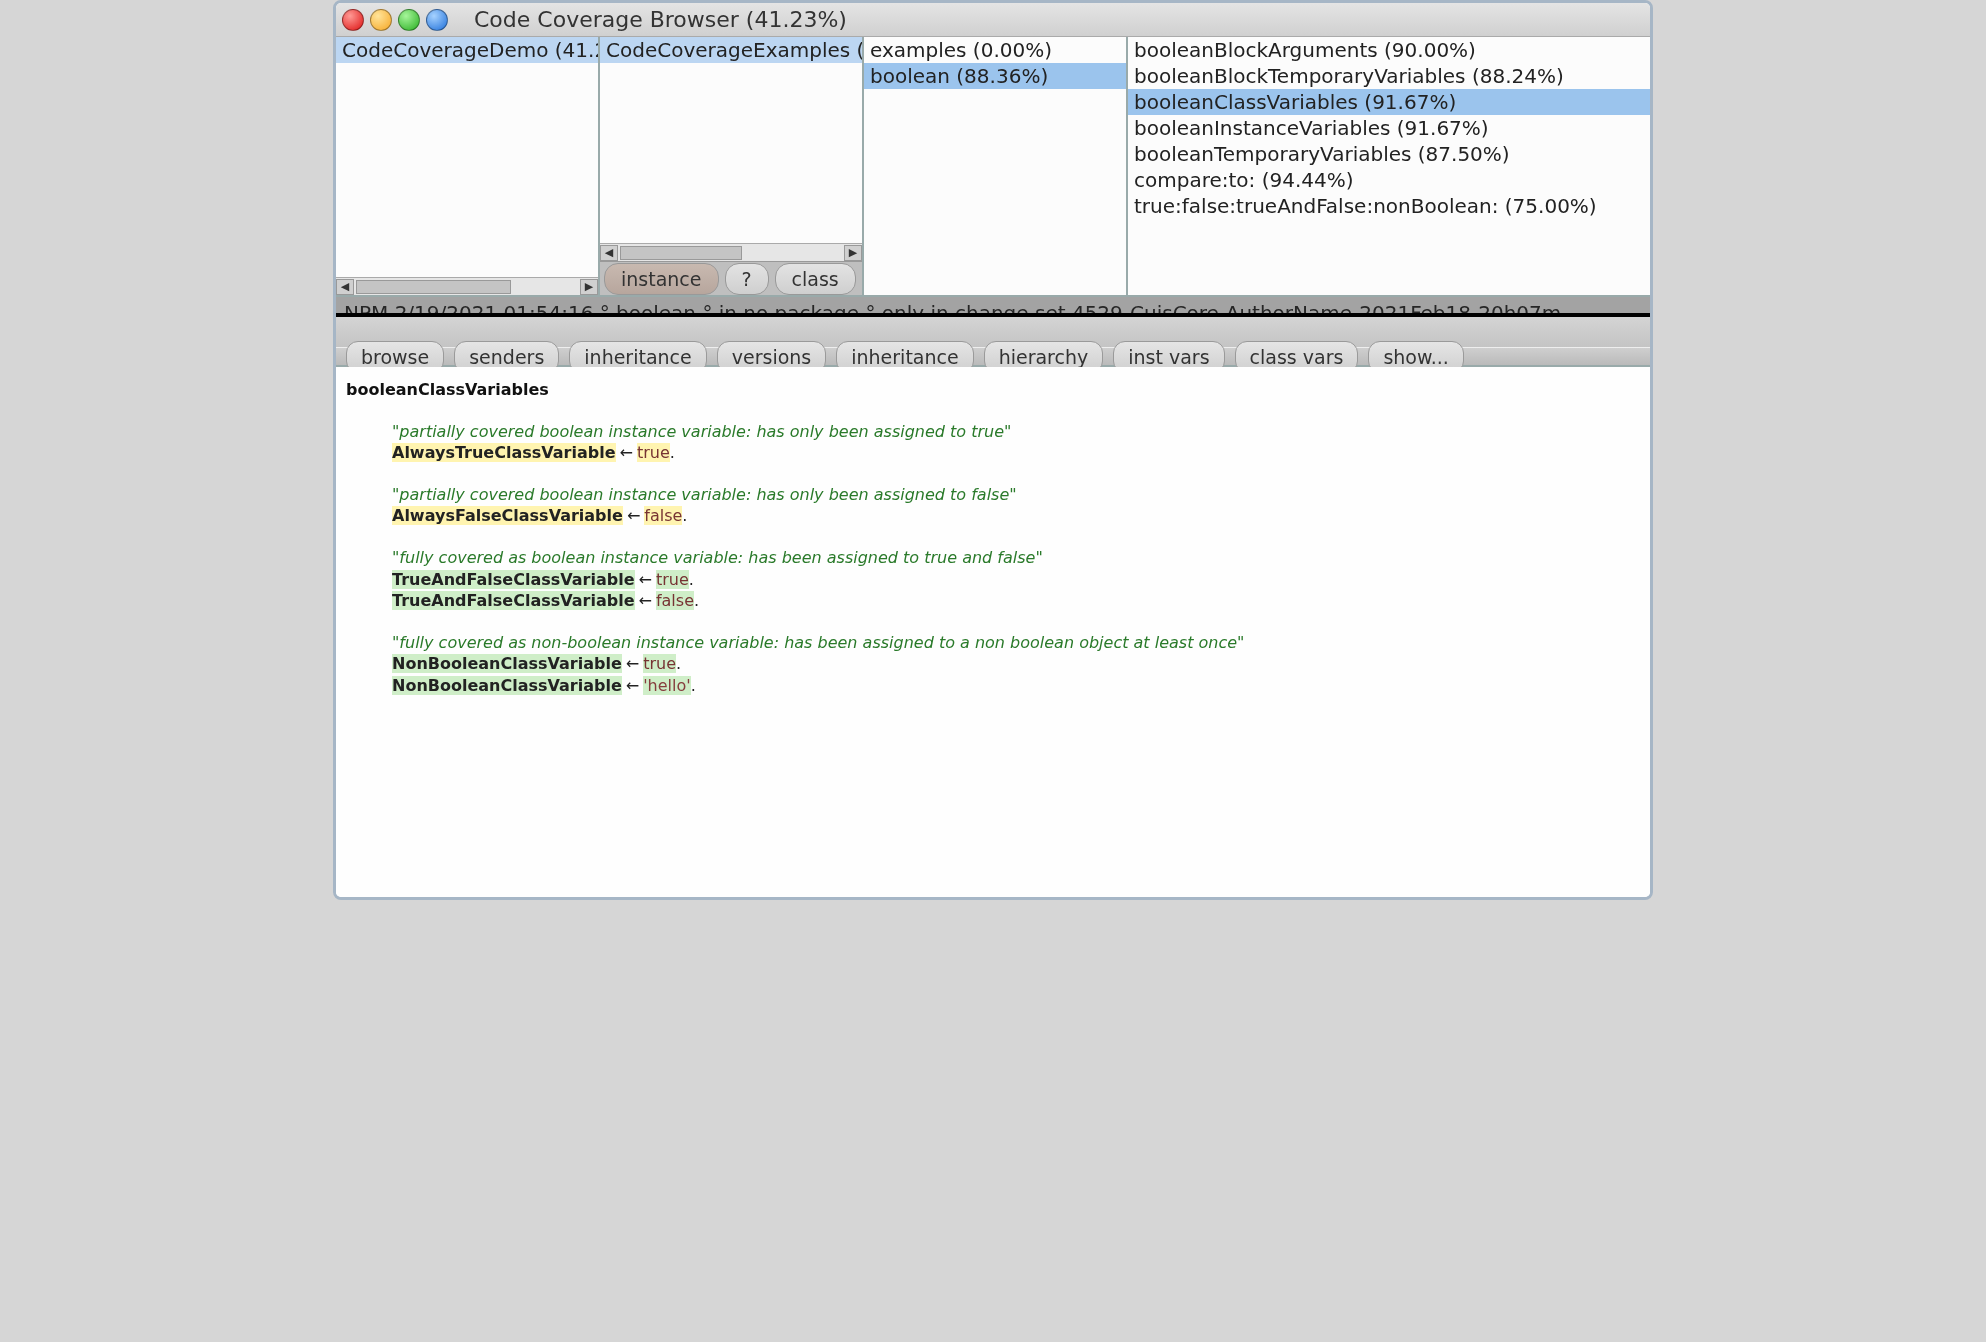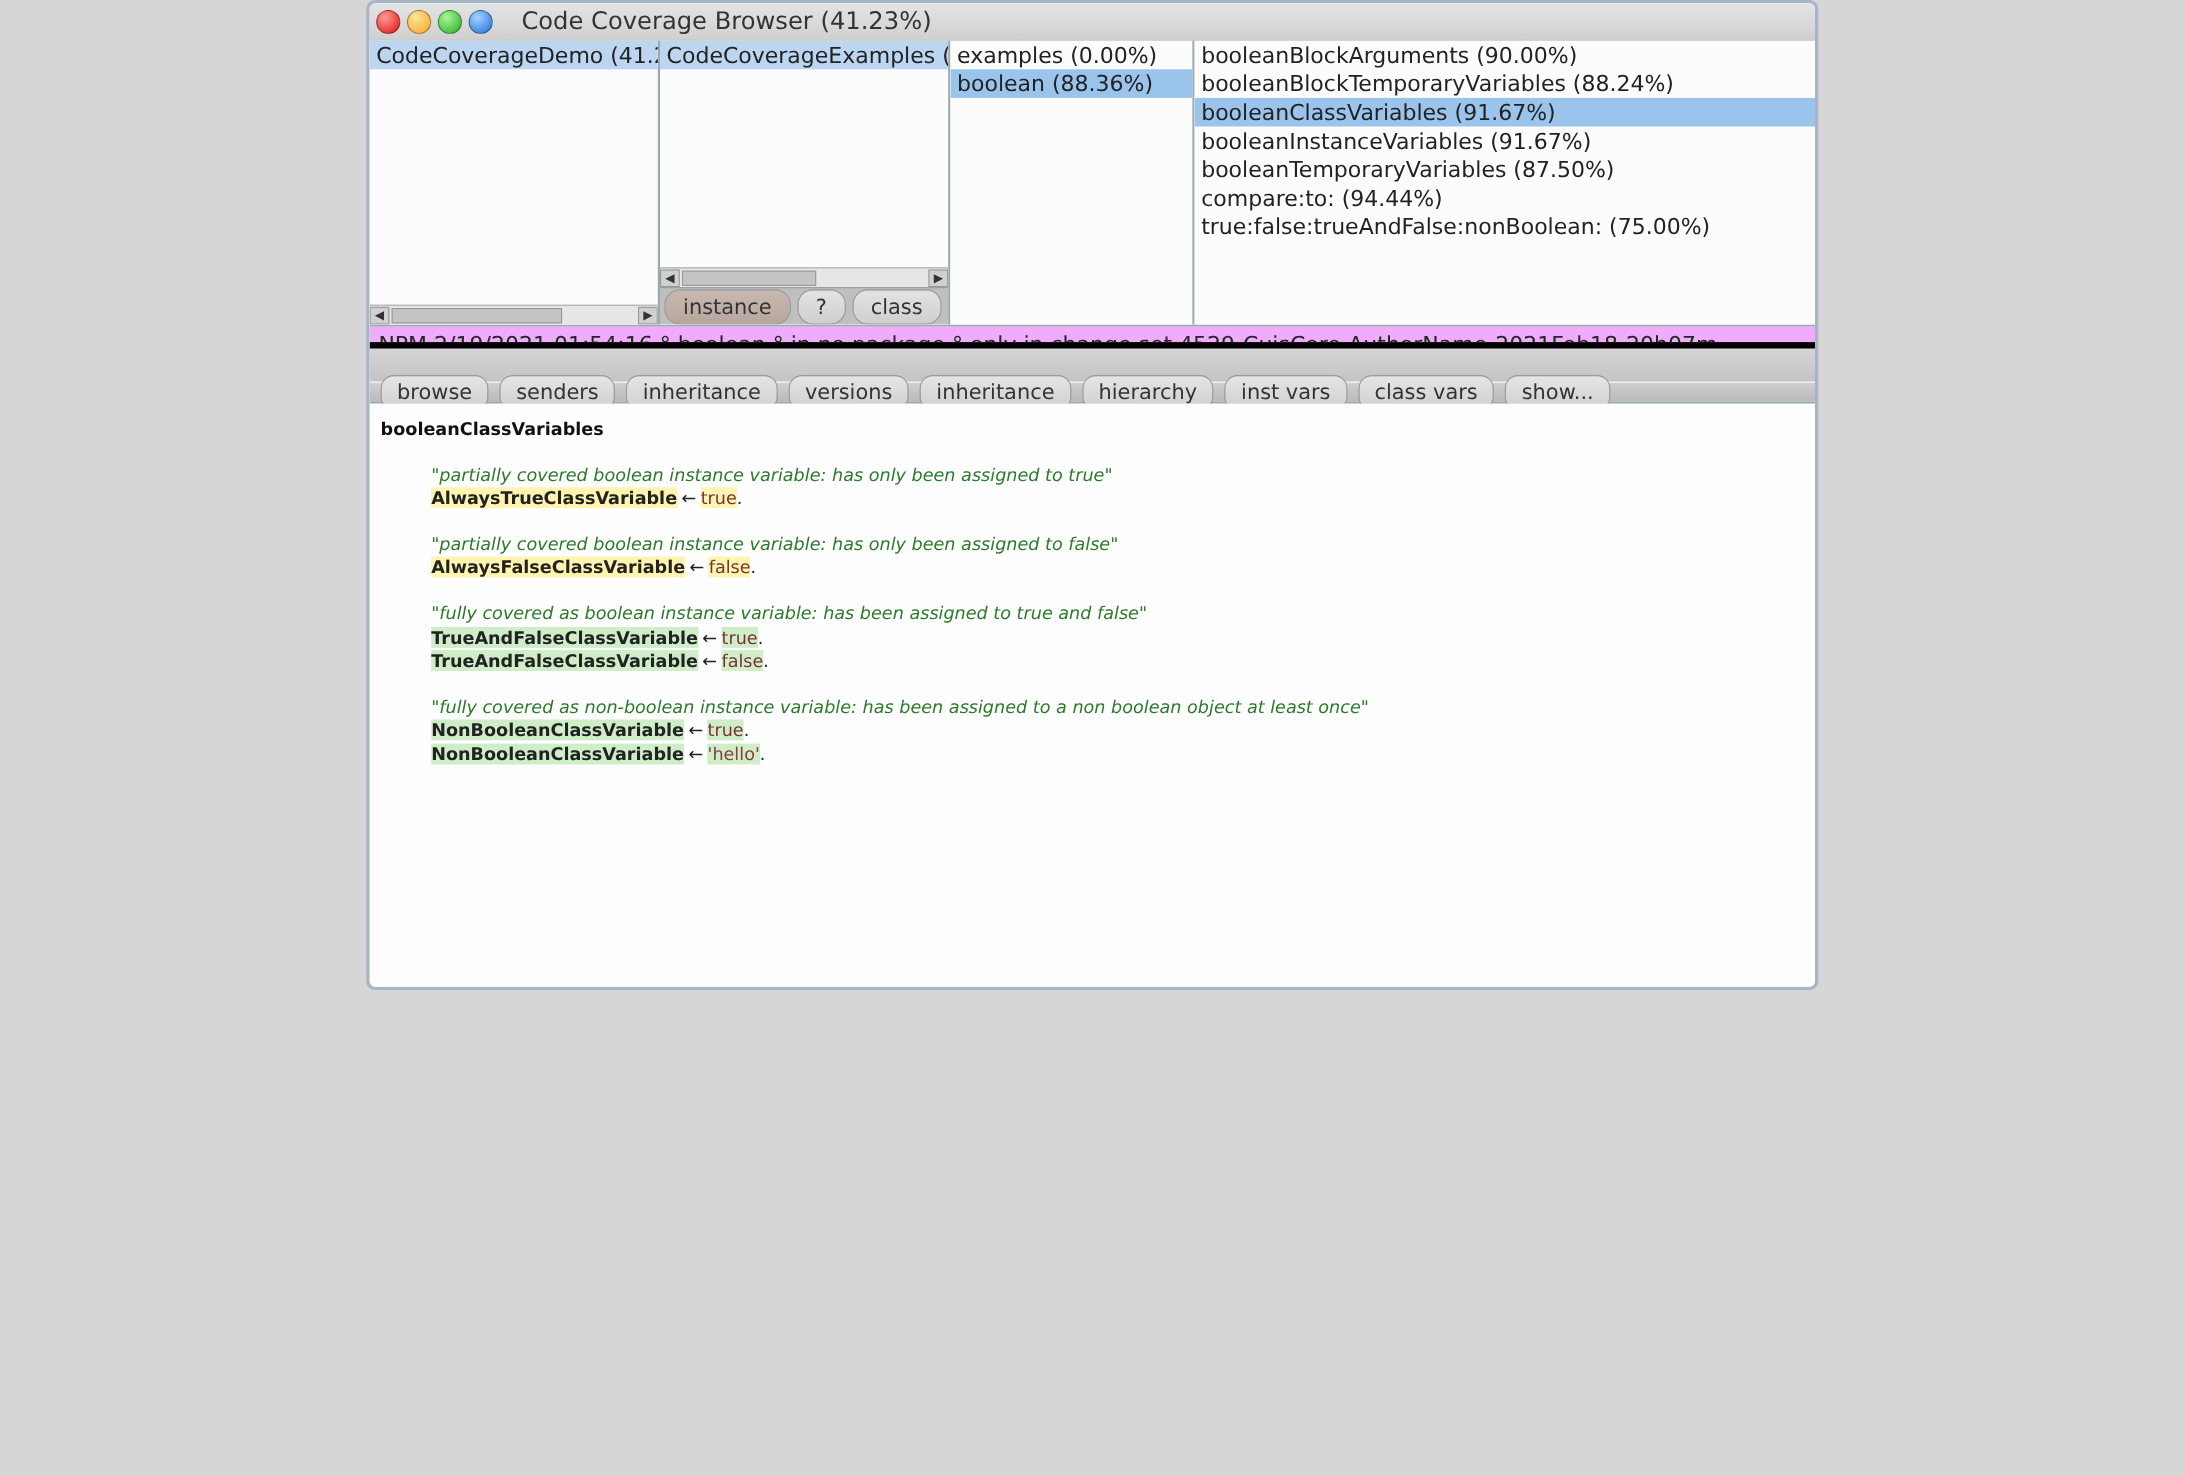--- a/index.html
+++ b/index.html
@@ -73,22 +73,22 @@
   .switch-btn{
     padding:4px 16px; font-size:19px; color:#333;
     background:linear-gradient(#e3e3e3,#cfcfcf);
     border:1px solid #999; border-radius:14px;
     cursor:default;
   }
   .switch-btn.active{ background:linear-gradient(#c8b9b0,#b7a69d); }
   
   .status-line{
     padding:4px 8px; font-size:20px; color:#262626;
-    border-bottom:6px solid #000000;
-    background:#f0abfc;
+    border-bottom:4px solid #000000;
+    background:#a3a3a3;
     height:20px;
     white-space:nowrap; overflow:hidden;
   }
   
   .gap{height:30px;background:linear-gradient(#d4d4d4,#c4c4c4);}
   
   .toolbar{
     height:20px; background:linear-gradient(#cfcfcf,#bababa);
     border-top:1px solid #eee; border-bottom:2px solid #9aa;
     display:flex; align-items:center; gap:10px; padding:0 10px;
@@ -154,21 +154,21 @@
         </div>
         <div class="arrow">▶</div>
       </div>
       <div class="switch-row">
         <div class="switch-btn active">instance</div>
         <div class="switch-btn">?</div>
         <div class="switch-btn">class</div>
       </div>
     </div>
 
-    <div class="pane" style="width:222px">
+    <div class="pane" style="width:264px">
       <div class="pane-list">
         <div class="list-item">examples (0.00%)</div>
         <div class="list-item sel-narrow">boolean (88.36%)</div>
       </div>
     </div>
 
     <div class="pane" style="flex:1">
       <div class="pane-list">
         <div class="list-item">booleanBlockArguments (90.00%)</div>
         <div class="list-item">booleanBlockTemporaryVariables (88.24%)</div>

